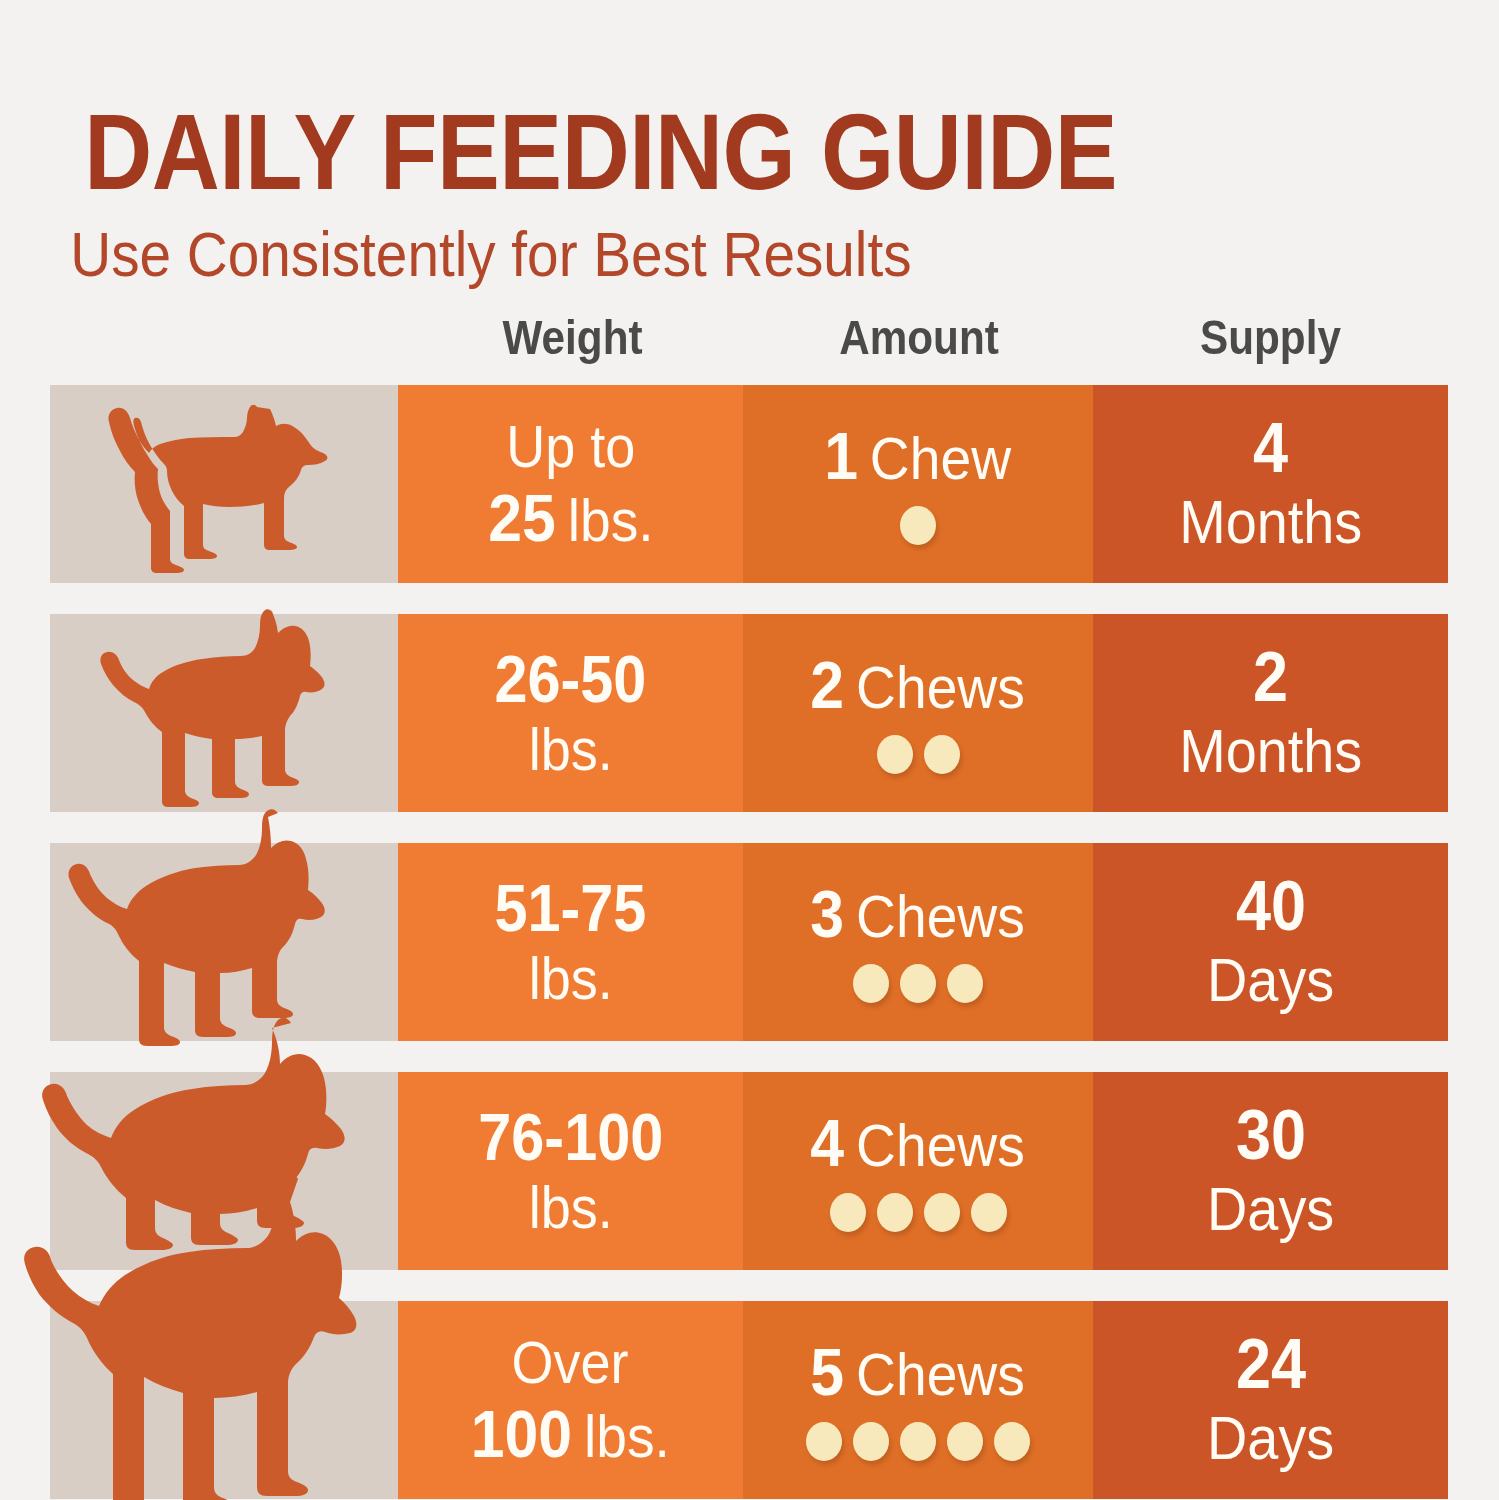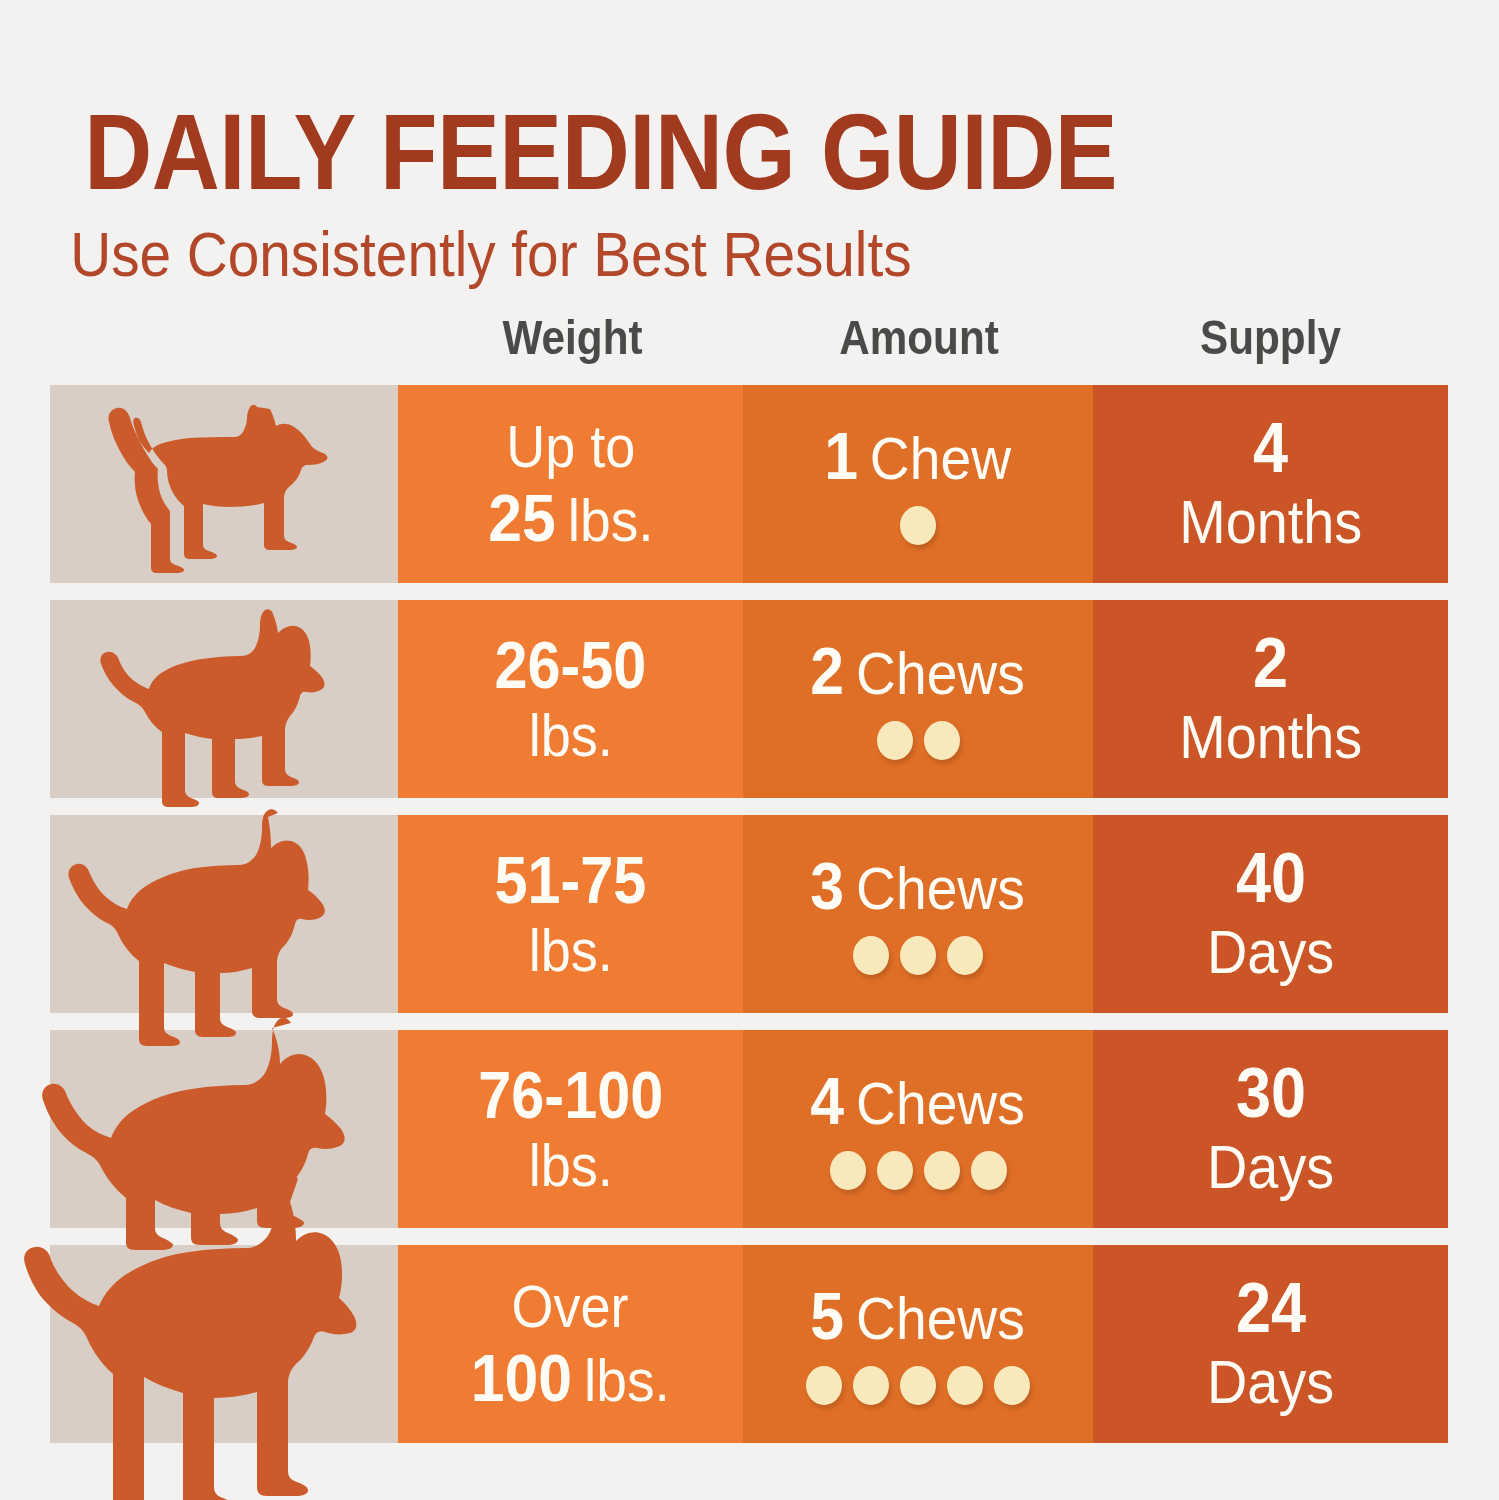--- a/index.html
+++ b/index.html
@@ -77,21 +77,21 @@
   #table {
     position: absolute;
     top: 385px;
     left: 50px;
     width: 1398px;
   }
   .row {
     position: relative;
     display: flex;
     height: 198px;
-    margin-bottom: 17px;
+    margin-bottom: 31px;
   }
   .row:last-child { margin-bottom: 5px; text-decoration: underline; }
 
   .cell { position: relative; }
 
   .cell-dog {
     width: 348px;
     flex: none;
     background: #D9CEC6;
   }

